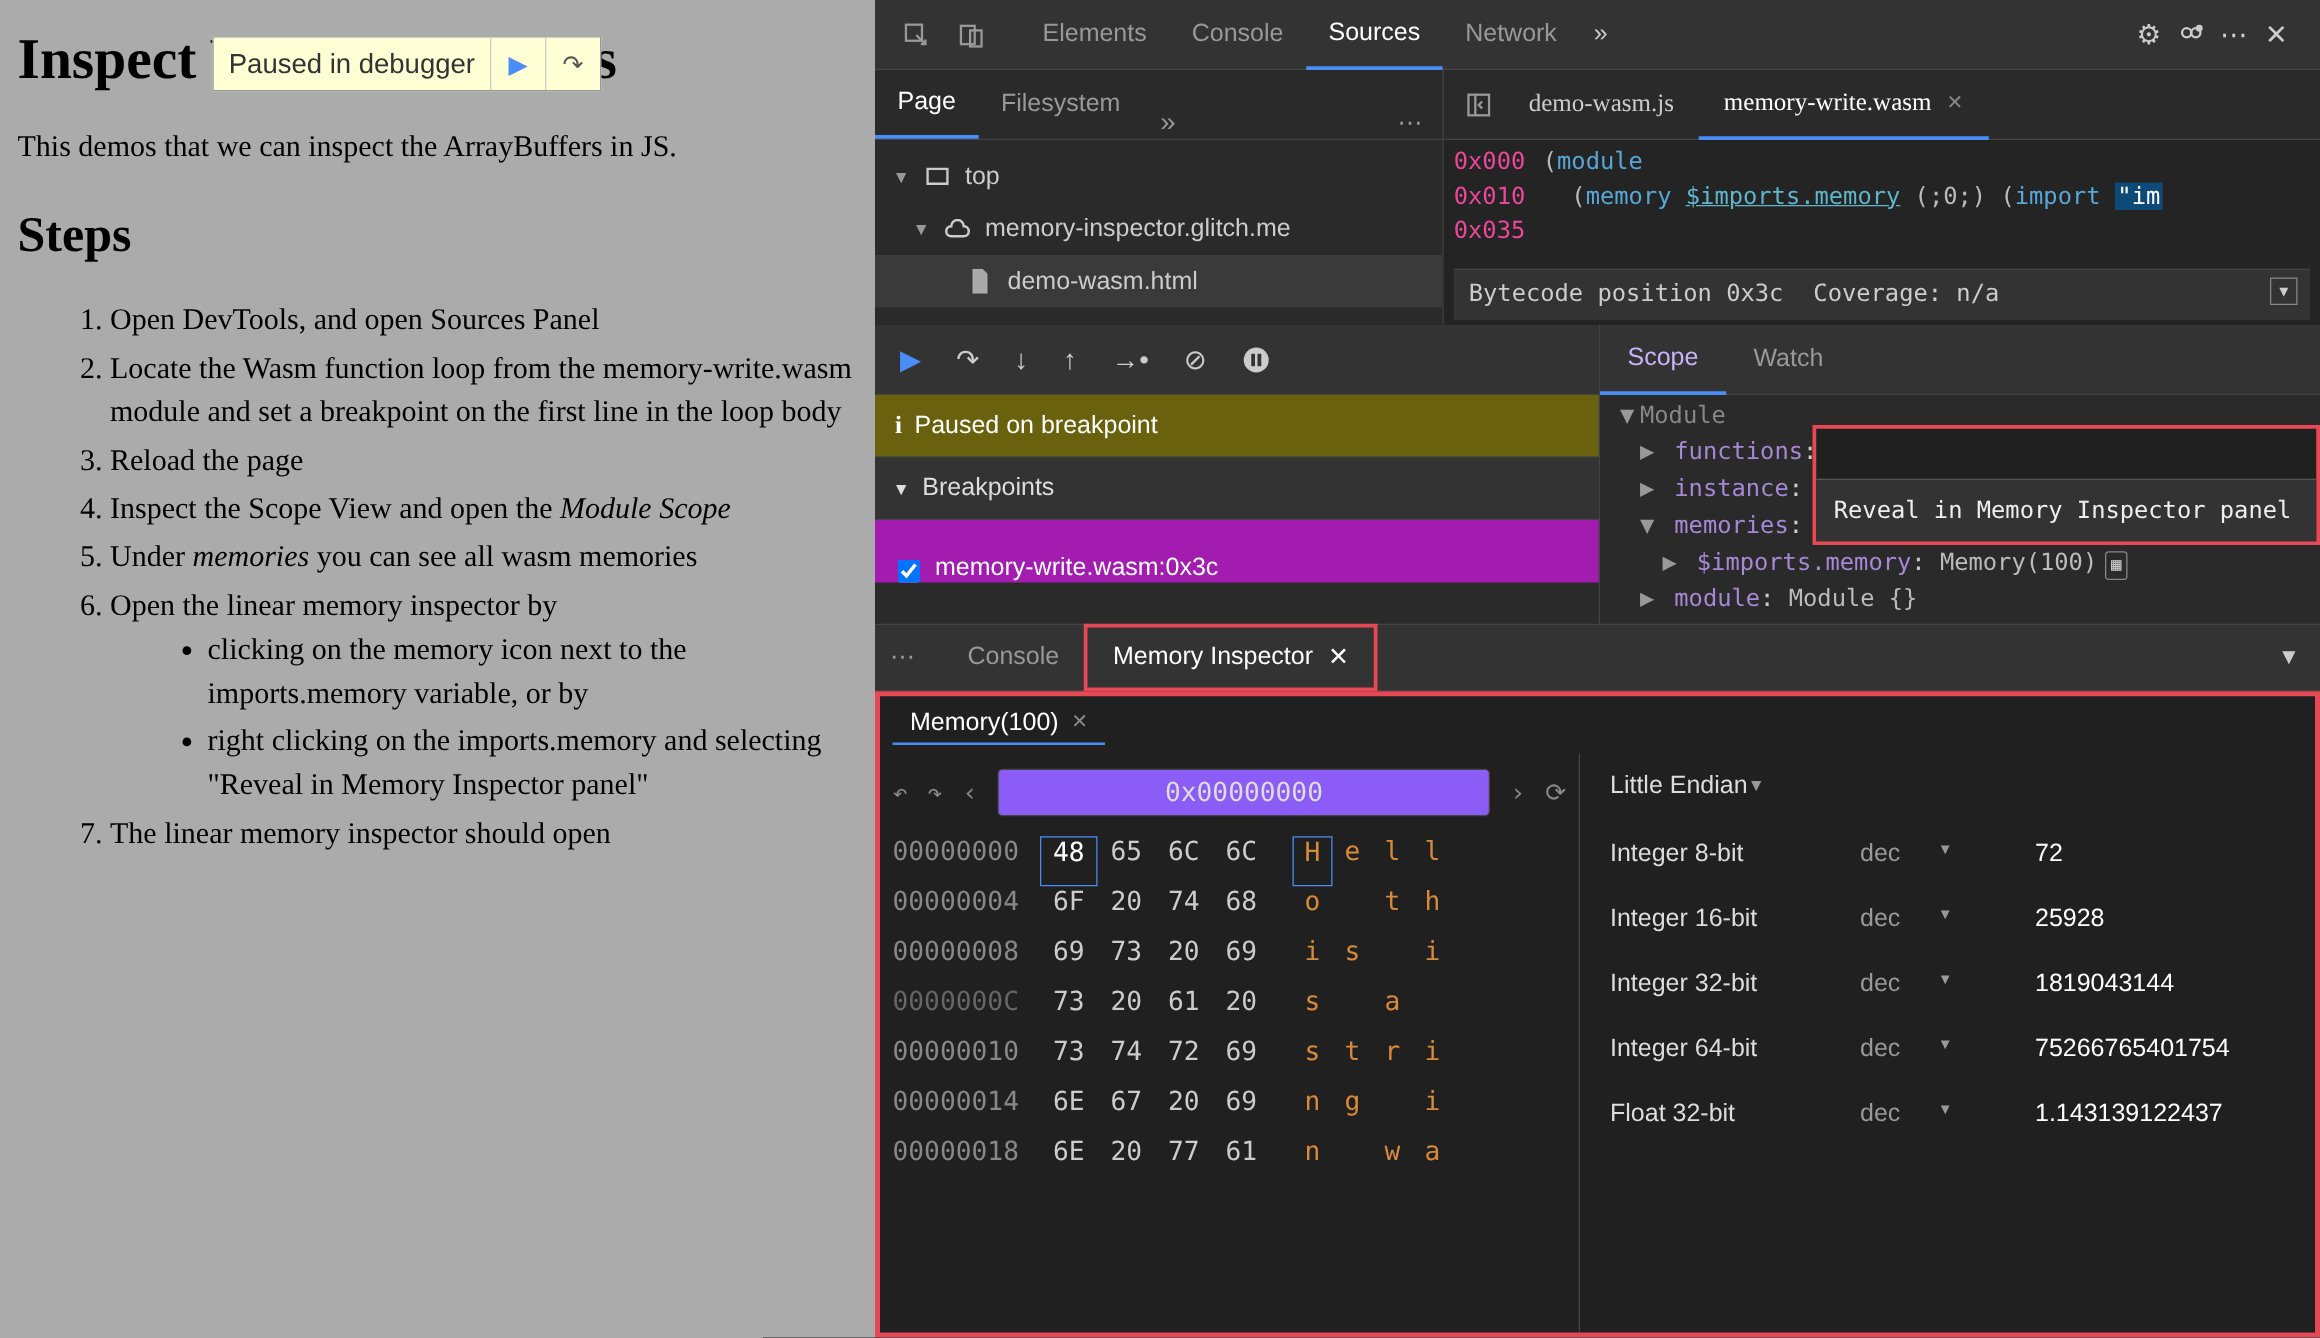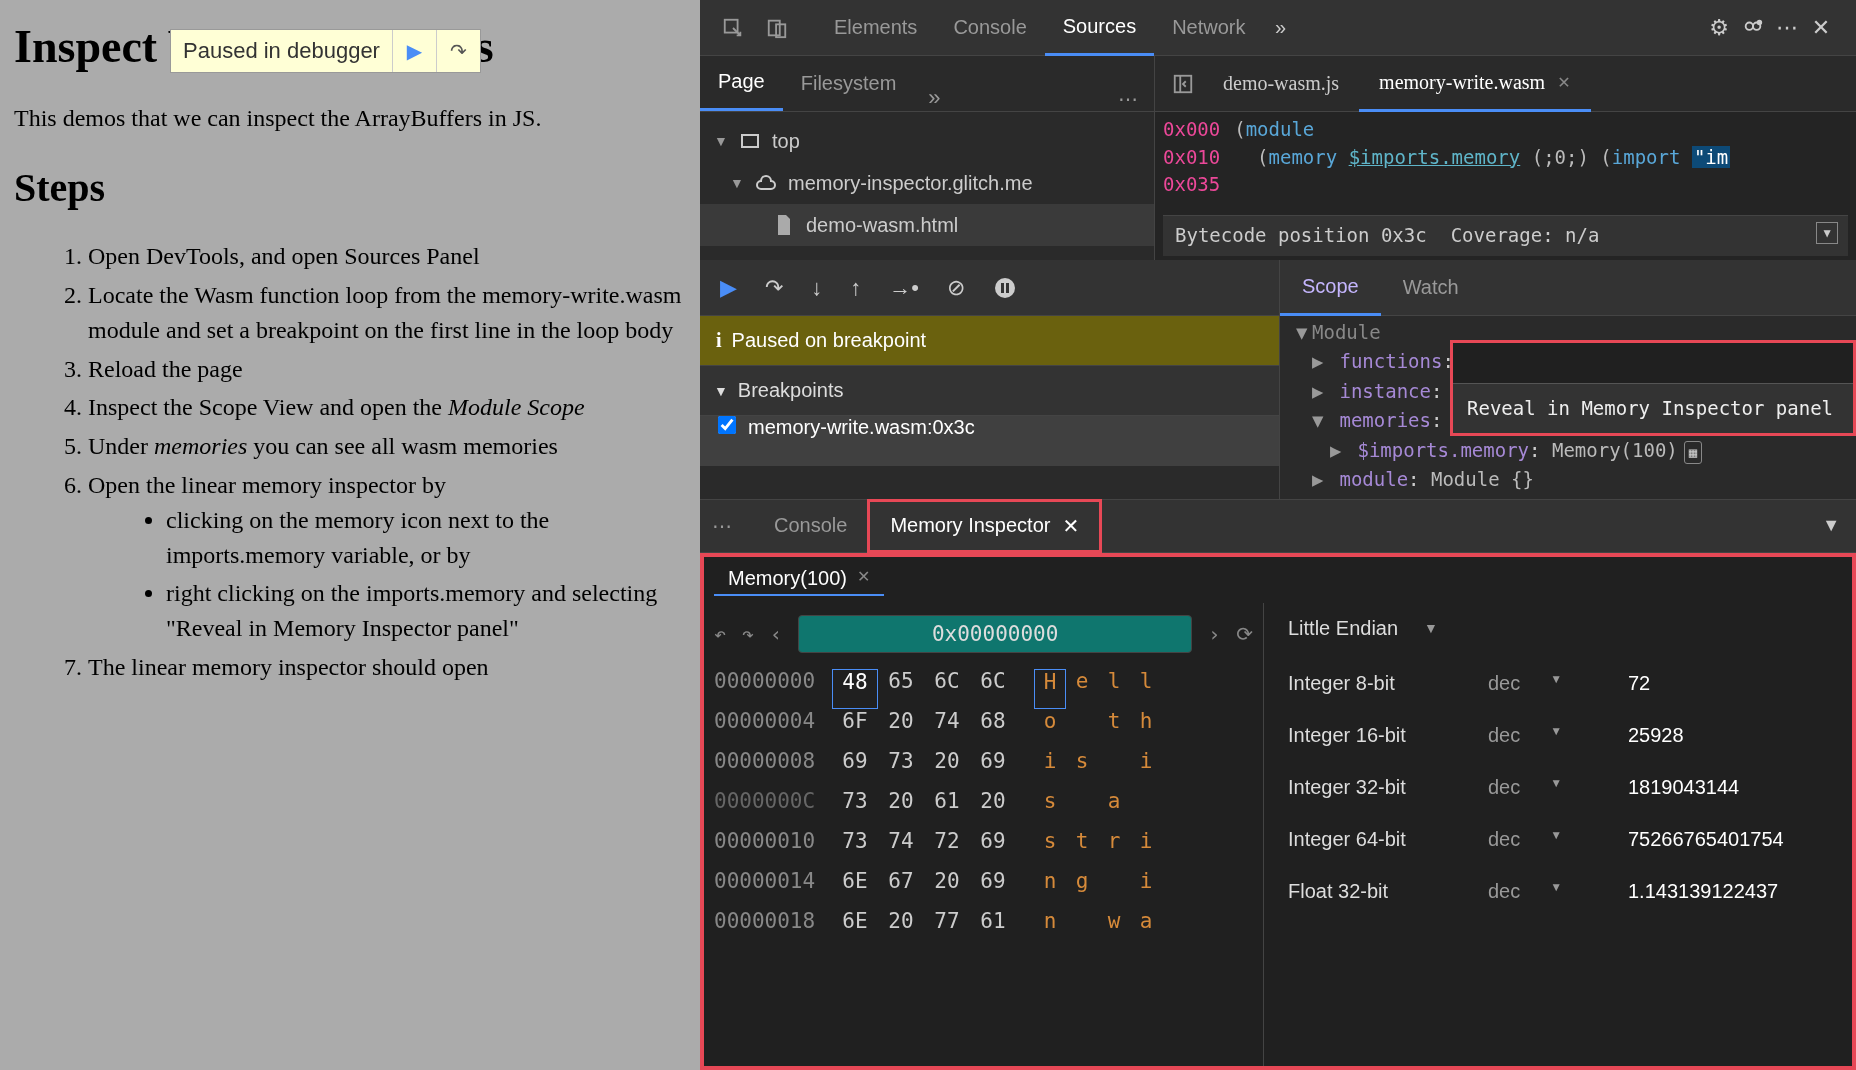--- a/index.html
+++ b/index.html
@@ -69,21 +69,21 @@
 .code-status .drop-ico { position:absolute; right:10px; top:6px; border:1px solid #888; width:22px; height:22px; display:flex;align-items:center;justify-content:center; font-size:12px; cursor:pointer; }
 
 
 .debug-row { display:flex; }
 .debug-left { width:580px; border-right:1px solid #444; background:#2a2a2a; }
 .debug-controls { height:56px; display:flex; align-items:center; gap:28px; padding-left:20px; background:#333; border-bottom:1px solid #444; }
 .debug-controls .ico { color:#ccc; cursor:pointer; font-size:22px; display:flex; }
 .debug-controls .ico.resume { color:#4a8df6; }
 .paused-msg { background:#6a610e; color:#fff; height:50px; display:flex;align-items:center; padding-left:16px; gap:10px; border-bottom:1px solid #444;}
 .bp-header { background:#333; height:50px; display:flex;align-items:center; padding-left:14px; gap:10px; color:#ddd; border-bottom:1px solid #444;}
-.bp-item { background:#404040; height:50px; display:flex;align-items:flex-start; padding-left:18px; gap:12px; color:#fff; }
+.bp-item { background:#a21caf; height:50px; display:flex;align-items:flex-end; padding-left:18px; gap:12px; color:#fff; }
 .bp-item input[type=checkbox] { width:18px; height:18px; }
 
 .debug-right { flex:1; background:#2a2a2a; }
 .scope-tabs { height:56px; background:#333; display:flex; align-items:center; border-bottom:1px solid #444; }
 .scope-tabs .tab { padding:0 22px; height:56px; display:flex;align-items:center; color:#999; cursor:pointer; }
 .scope-tabs .tab.active { color:#c4b5fd; border-bottom:3px solid #4a8df6; }
 .scope-body { padding: 2px 8px 4px 16px; font-family:"Menlo","Consolas",monospace; font-size:19px; line-height:1.55; color:#ccc; position:relative; }
 .scope-line .arrow { color:#999; display:inline-block; width:16px; }
 .scope-line .key { color:#a689d6; }
 .scope-line .val { color:#bbb; }
@@ -101,33 +101,33 @@
 
 .memory-panel { flex:1; border:4px solid #e74856; background:#202020; display:flex; flex-direction:column; }
 .mem-tab-row { height:46px; display:flex; align-items:center; padding-left:10px; }
 .mem-tab { padding:4px 14px; color:#fff; border-bottom:2px solid #4a8df6; display:flex; gap:10px; cursor:pointer; }
 .mem-tab .close { color:#888; font-size:16px; }
 
 .mem-body { display:flex; flex:1; }
 .hex-side { width:560px; padding:12px 10px; font-family:"Menlo","Consolas",monospace; font-size:21px; border-right:1px solid #444;}
 .hex-nav { display:flex; align-items:center; gap:16px; margin-bottom:16px; }
 .hex-nav .navbtn { color:#888; cursor:pointer; font-size:20px; }
-.hex-nav .addr-input { flex:1; background:#0f766e; border:1px solid #444; color:#ddd; text-align:center; font-family:inherit; font-size:21px; padding:6px; border-radius:4px; }
+.hex-nav .addr-input { flex:1; background:#8b5cf6; border:1px solid #444; color:#ddd; text-align:center; font-family:inherit; font-size:21px; padding:6px; border-radius:4px; }
 .hex-rows .row { display:flex; gap:0; height:40px; }
 .hex-rows .offset { width:118px; color:#888; }
 .hex-rows .bytes { display:flex; gap:0; }
 .hex-rows .byte { width:46px; text-align:center; color:#ccc; }
 .hex-rows .byte.sel { border:1px solid #4a8df6; color:#fff; }
 .hex-rows .ascii { display:flex; gap:0; margin-left:18px; }
 .hex-rows .ch { width:32px; text-align:center; color:#d68a3a; }
 .hex-rows .ch.sel { border:1px solid #4a8df6; }
 .hex-rows .offset.faded { color:#666; }
 
 .value-side { flex:1; padding:14px 24px; }
-.endian-row { display:flex; align-items:center; gap:26px; color:#ddd; margin-bottom:18px; cursor:pointer; }
+.endian-row { display:flex; align-items:center; gap:0; color:#ddd; margin-bottom:18px; cursor:pointer; }
 .endian-row .caret { font-size:14px; color:#999; }
 .val-row { display:flex; align-items:center; height:52px; color:#ddd; }
 .val-row .label { width:200px; }
 .val-row .fmt { width:140px; color:#999; display:flex; align-items:flex-start; gap:30px; cursor:pointer; }
 .val-row .fmt .caret { font-size:12px; }
 .val-row .num { color:#fff; }
 
 svg { display:block; }
 </style>
 </head>

